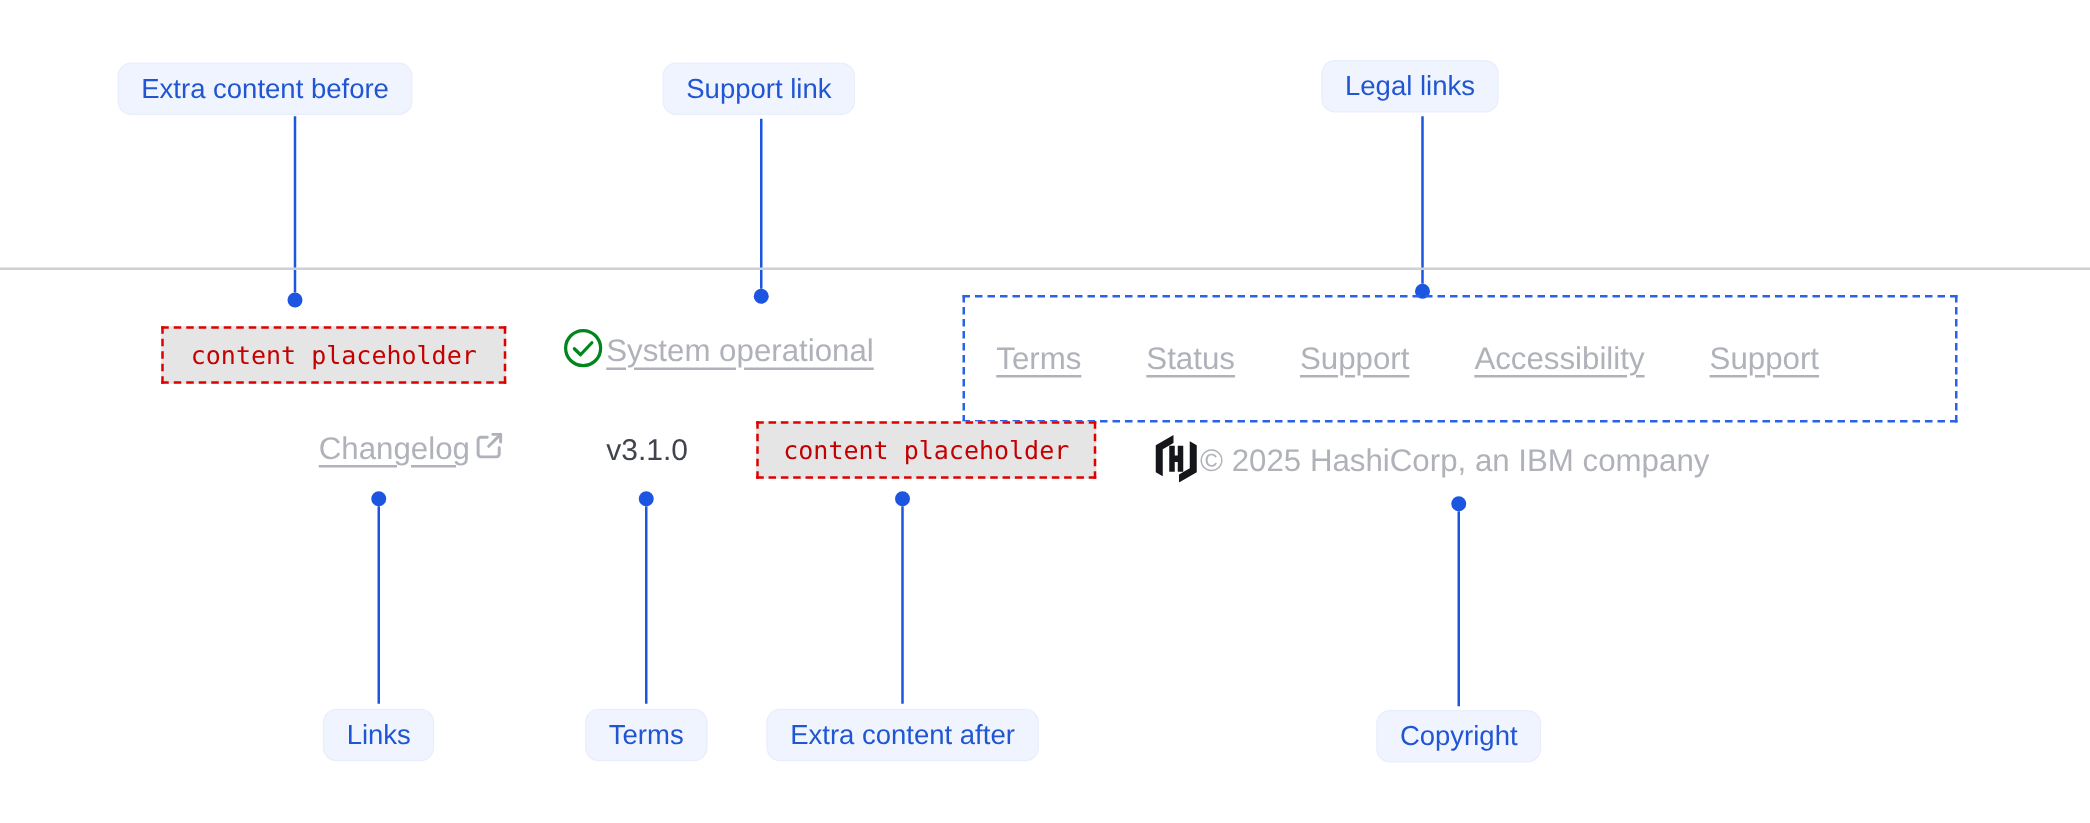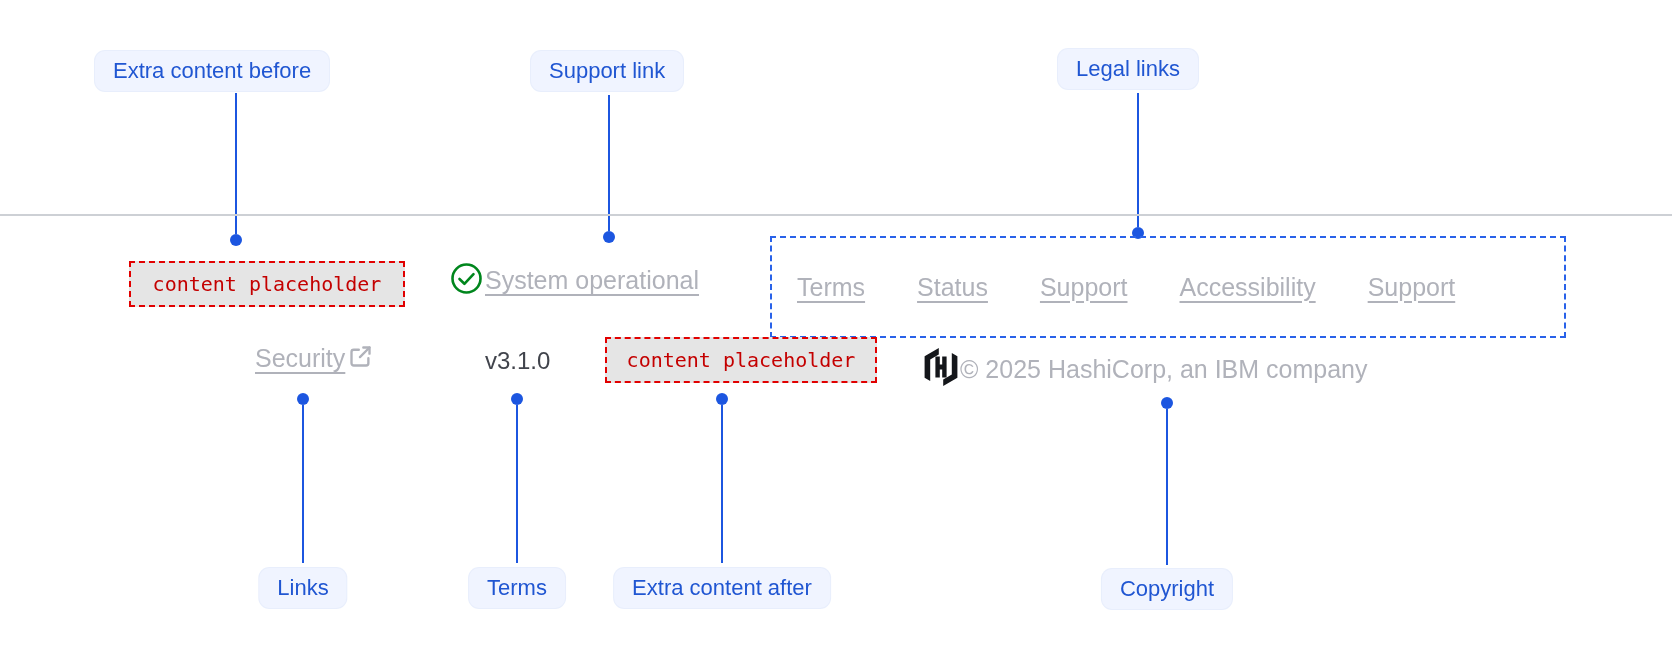--- a/index.html
+++ b/index.html
@@ -78,21 +78,21 @@
 
   <div class="legalbox" style="left:770px;top:236px;width:796px;height:102px">
     <span class="glink">Terms</span>
     <span class="glink">Status</span>
     <span class="glink">Support</span>
     <span class="glink">Accessibility</span>
     <span class="glink">Support</span>
   </div>
 
   <div class="hgroup" style="left:255px;top:343px">
-    <span class="glink">Security</span>
+    <span class="glink">Changelog</span>
     <span class="icon">
       <svg width="27" height="27" viewBox="0 0 24 24" fill="none" stroke="#b0b2ba" stroke-width="2.1" stroke-linecap="round" stroke-linejoin="round">
         <path d="M19 13.5v4.5a2 2 0 0 1-2 2H6a2 2 0 0 1-2-2V8a2 2 0 0 1 2-2h4.5"></path>
         <path d="M14.5 4H20v5.5"></path>
         <path d="M20 4L11.5 12.5"></path>
       </svg>
     </span>
   </div>
 
   <span class="version" style="left:485px;top:347px">v3.1.0</span>

